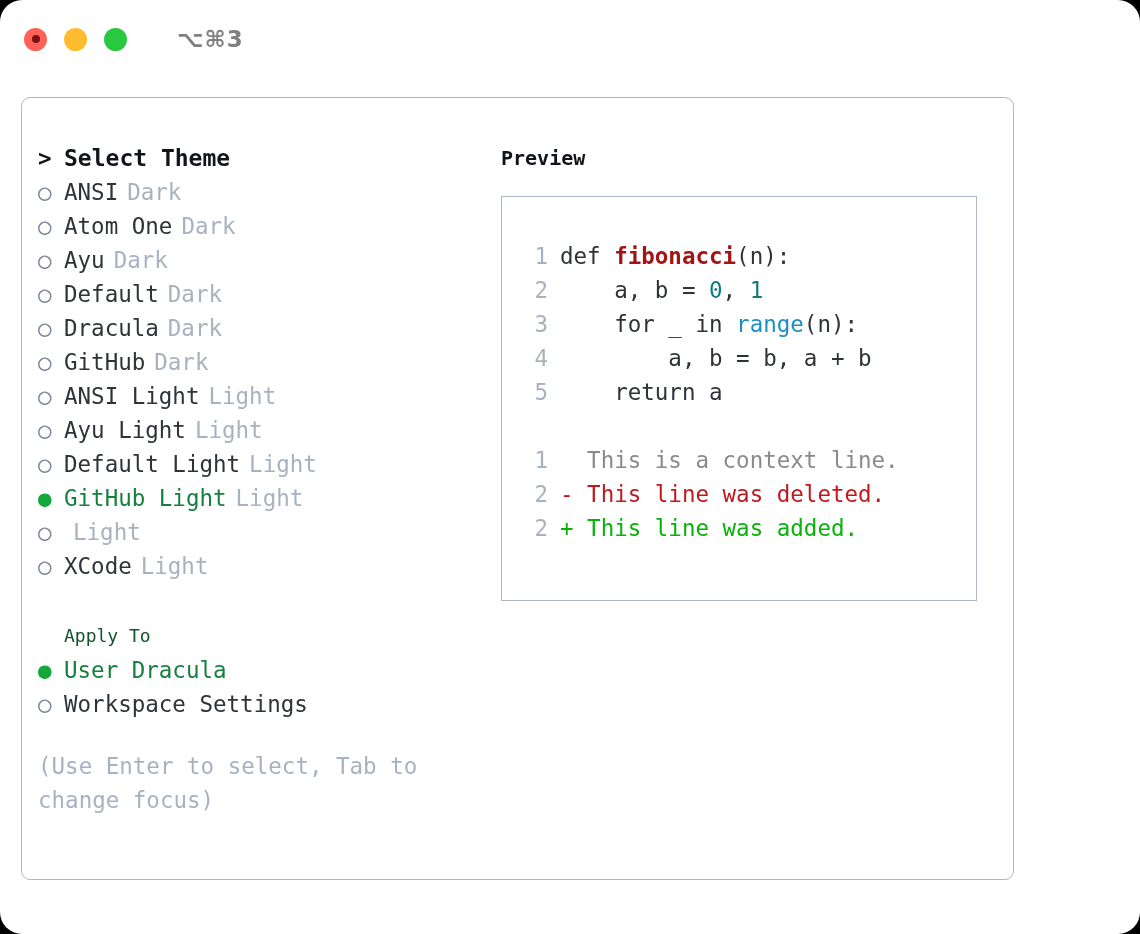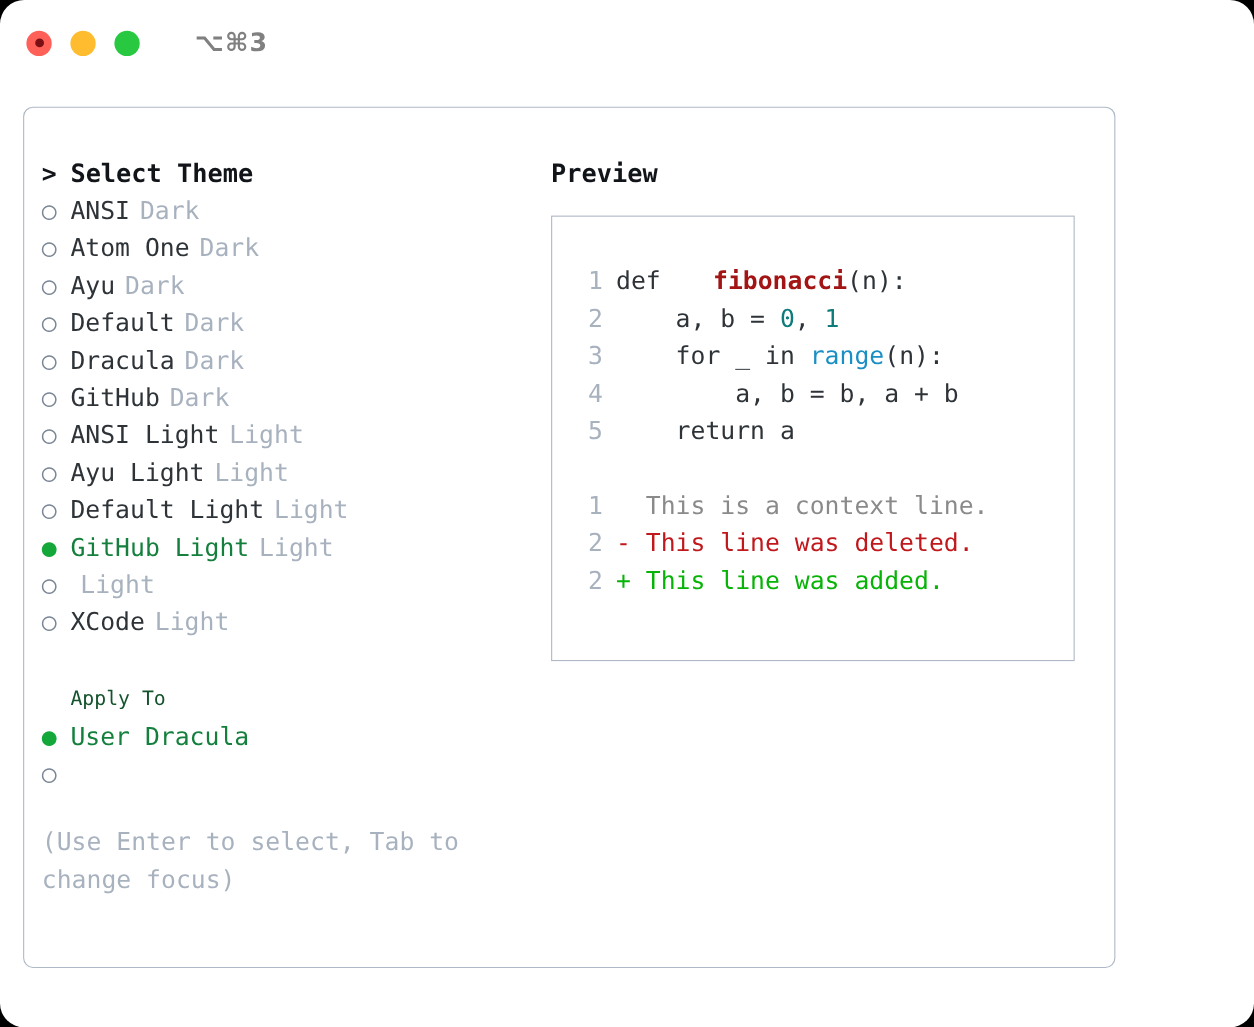--- a/index.html
+++ b/index.html
@@ -148,21 +148,21 @@
   }
 
   
   .right-col {
     position: absolute;
     left: 479px;
     top: 43px;
     width: 500px;
   }
   .preview-title {
-    font-size: 23px;
+    font-size: 20px;
     font-weight: 700;
     color: #111418;
     height: 34px;
     line-height: 34px;
   }
   .preview-box {
     margin-top: 21px;
     width: 476px;
     height: 405px;
     border: 1.6px solid #aeb8c6;
@@ -180,21 +180,21 @@
   }
   .lineno {
     display: inline-block;
     width: 26px;
     flex: none;
     text-align: right;
     color: #a8b2bf;
     padding-right: 12px;
   }
   .code-text { color: #2e3338; }
-  .tok-fn    { color: #a31515; font-weight: 600; margin-left: 34px; }
+  .tok-fn    { color: #a31515; font-weight: 600; }
   .tok-num   { color: #0f7b7b; }
   .tok-call  { color: #1a8fc4; }
   .blank-line { height: 34px; }
   .diff-ctx { color: #8a8a8a; }
   .diff-del { color: #c0181c; }
   .diff-add { color: #07b307; }
 </style>
 </head>
 <body>
 
@@ -233,21 +233,21 @@
             <div class="row"><span class="marker">○</span><span class="suffix">Light</span></div>
             <div class="row"><span class="marker">○</span><span class="name">XCode</span><span class="suffix">Light</span></div>
           </div>
 
         <div class="gap-row"></div>
 
         <div class="apply-header">Apply To</div>
 
         <div id="apply-rows">
             <div class="row"><span class="marker sel">●</span><span class="name sel">User Dracula</span></div>
-            <div class="row"><span class="marker">○</span></div>
+            <div class="row"><span class="marker">○</span><span class="name">Workspace Settings</span></div>
           </div>
 
         <div class="hint">(Use Enter to select, Tab to change focus)</div>
       </div>
 
       <div class="right-col">
         <div class="preview-title">Preview</div>
         <div class="preview-box">
           <div id="code-rows">
               <div class="code-line"><span class="lineno">1</span><span class="code-text">def </span><span class="tok-fn">fibonacci</span><span class="code-text">(n):</span></div>

